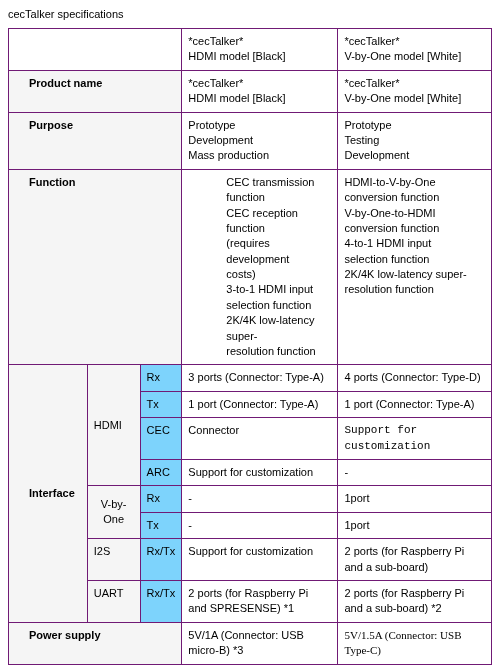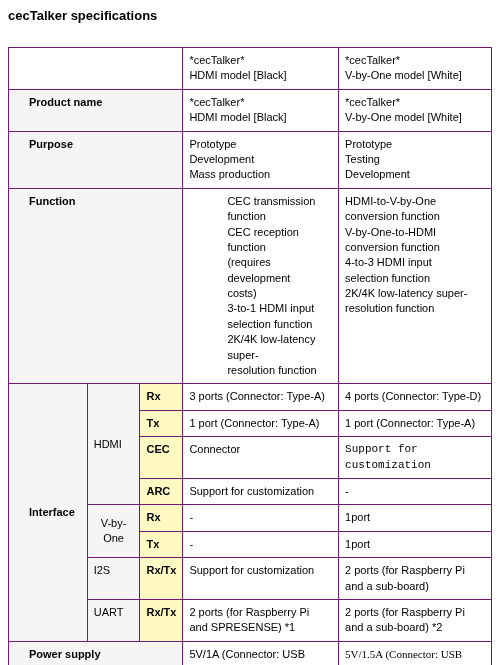--- a/index.html
+++ b/index.html
@@ -5,23 +5,23 @@
     * { box-sizing: border-box; margin: 0; padding: 0; }
     body {
       font-family: Arial, sans-serif;
       font-size: 11px;
       background: #fff;
       width: 500px;
       min-height: 665px;
       padding: 8px;
     }
     .page-title {
-      font-weight: bold;
-      font-size: 13px;
-      margin-bottom: 24px;
+      font-weight: normal;
+      font-size: 11px;
+      margin-bottom: 8px;
     }
     table {
       width: 100%;
       border-collapse: collapse;
       border: 1px solid #999;
     }
     td, th {
       border: 1px solid #701a75;
       padding: 5px 6px;
       vertical-align: top;
@@ -33,22 +33,22 @@
       font-weight: bold;
       width: 80px;
       padding-left: 20px;
     }
     .col-sub {
       background: #f5f5f5;
       font-weight: normal;
       width: 55px;
     }
     .col-sub2 {
-      background: #fef9c3;
-      font-weight: bold;
+      background: #7dd3fc;
+      font-weight: normal;
       width: 40px;
     }
     .col-model1 {
       width: 165px;
     }
     .col-model2 {
       width: 165px;
     }
     .header-row td {
       background: #fff;
@@ -96,21 +96,21 @@
 (requires development
 costs)
 3-to-1 HDMI input
 selection function
 2K/4K low-latency super-
 resolution function</td>
     <td class="col-model2" style="white-space:pre-line;">HDMI-to-V-by-One
 conversion function
 V-by-One-to-HDMI
 conversion function
-4-to-3 HDMI input
+4-to-1 HDMI input
 selection function
 2K/4K low-latency super-
 resolution function</td>
   </tr>
 
   <tr>
     <td class="col-label" rowspan="8" style="vertical-align:middle;">Interface</td>
     <td class="col-sub" rowspan="4" style="vertical-align:middle;">HDMI</td>
     <td class="col-sub2">Rx</td>
     <td class="col-model1">3 ports (Connector: Type-A)</td>

